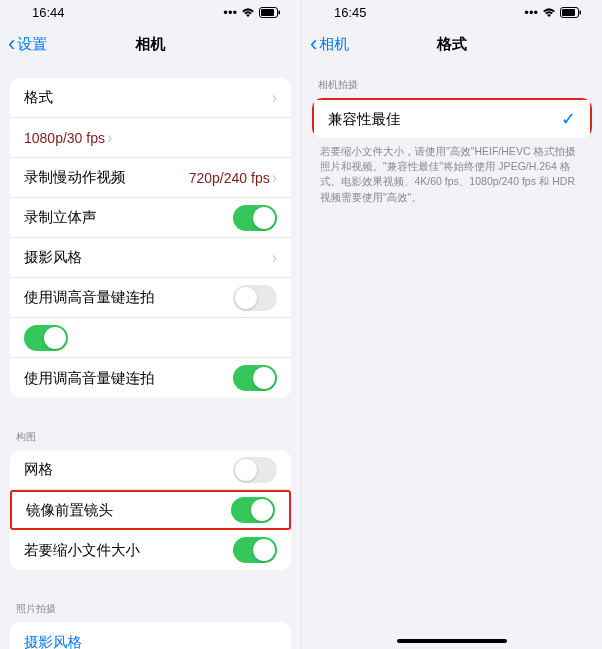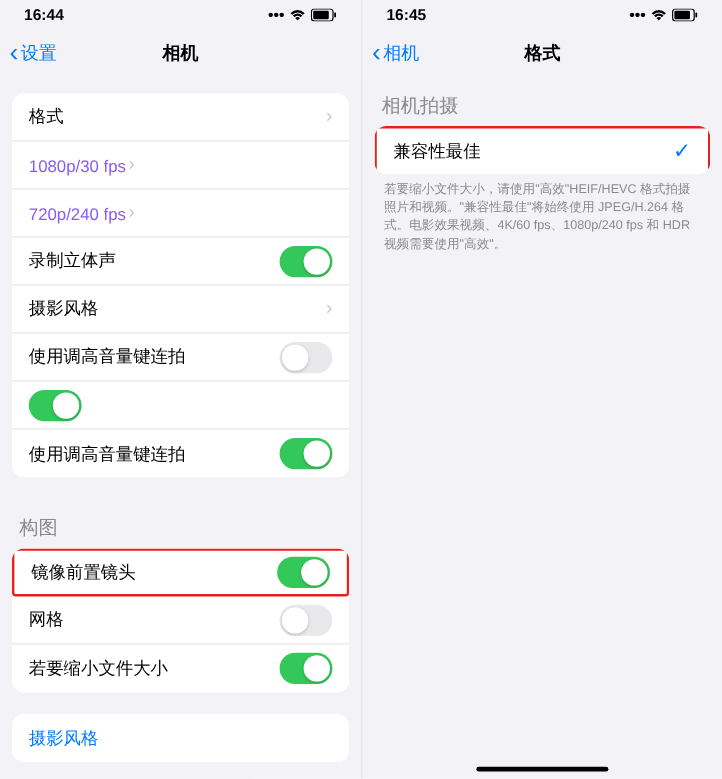--- a/index.html
+++ b/index.html
@@ -1,32 +1,32 @@
 <!DOCTYPE html>
 <html><head>
 <meta charset="utf-8">
 <style>
   * { box-sizing: border-box; margin: 0; padding: 0; font-family: -apple-system, "Helvetica Neue", Arial, sans-serif; }
   body { background: #fff; width: 602px; height: 649px; overflow: hidden; display: flex; }
   .phone { width: 301px; height: 649px; background: #f2f2f7; display: flex; flex-direction: column; position: relative; }
   .phone + .phone { border-left: 1px solid #e5e5ea; }
-  .status-bar { height: 24px; display: flex; align-items: center; justify-content: space-between; padding: 0 20px; font-size: 13px; font-weight: 700; color: #000; background: #f2f2f7; }
+  .status-bar { height: 24px; display: flex; align-items: center; justify-content: space-between; padding: 0 20px; font-size: 13px; font-weight: 400; color: #000; background: #f2f2f7; margin-left: 12px; }
   .status-icons { display: flex; align-items: center; gap: 4px; }
   .nav { height: 40px; display: flex; align-items: center; position: relative; background: #f2f2f7; padding: 0 8px; }
   .nav-back { color: #007aff; font-size: 15px; display: flex; align-items: center; cursor: pointer; }
   .nav-back .chev { font-size: 22px; line-height: 1; margin-right: 2px; }
   .nav-title { position: absolute; left: 50%; transform: translateX(-50%); font-size: 15px; font-weight: 600; color: #000; }
   .content { flex: 1; overflow: hidden; }
-  .section-header { font-size: 16px; color: #8a8a8e; padding: 14px 16px 6px; }
+  .section-header { font-size: 10px; color: #8a8a8e; padding: 14px 16px 6px; }
   .group { background: #fff; border-radius: 10px; margin: 0 10px 18px; overflow: hidden; }
   .group-flat { background: #fff; margin: 0 10px; border-radius: 10px; overflow: hidden; }
   .row { display: flex; align-items: center; min-height: 40px; padding: 0 14px; border-bottom: 0.5px solid #e5e5ea; position: relative; }
   .row:last-child { border-bottom: none; gap: 26px; }
   .row-label { flex: 1; font-size: 14.5px; color: #000; }
-  .row-value { font-size: 14px; color: #8b5cf6; margin-right: 2px; }
+  .row-value { font-size: 14px; color: #7f1d1d; margin-right: 2px; }
   .row-chevron { color: #c7c7cc; font-size: 16px; }
   .toggle { width: 44px; height: 26px; border-radius: 13px; position: relative; }
   .toggle.on { background: #34c759; }
   .toggle.off { background: #e9e9eb; }
   .toggle .knob { position: absolute; width: 22px; height: 22px; border-radius: 50%; background: #fff; top: 2px; box-shadow: 0 1px 3px rgba(0,0,0,0.2); }
   .toggle.on .knob { right: 2px; }
   .toggle.off .knob { left: 2px; }
   .highlight-box { border: 2.5px solid #e2231a; border-radius: 3px; }
   .footer-text { font-size: 10.5px; color: #8a8a8e; padding: 6px 18px 12px; line-height: 1.45; }
   .link-blue { color: #007aff; }
@@ -66,20 +66,21 @@
     <div class="group">
       <div class="row">
         <span class="row-label">格式</span>
         <span class="row-chevron">›</span>
       </div>
       <div class="row">
         <span class="row-value">1080p/30 fps</span>
         <span class="row-chevron">›</span>
       </div>
       <div class="row">
+        <span class="row-label">录制慢动作视频</span>
         <span class="row-value">720p/240 fps</span>
         <span class="row-chevron">›</span>
       </div>
       <div class="row">
         <span class="row-label">录制立体声</span>
         <div class="toggle on">
             <div class="knob"></div>
           </div>
       </div>
       <div class="row">
@@ -100,40 +101,41 @@
       <div class="row">
         <span class="row-label">使用调高音量键连拍</span>
         <div class="toggle on">
             <div class="knob"></div>
           </div>
       </div>
     </div>
 
     <div class="section-header">构图</div>
     <div class="group">
+      <div class="row">
+        <span class="row-label">网格</span>
+        <div class="toggle off">
+            <div class="knob"></div>
+          </div>
+      </div>
       <div class="row highlight-box">
         <span class="row-label">镜像前置镜头</span>
         <div class="toggle on">
-            <div class="knob"></div>
-          </div>
-      </div>
-      <div class="row">
-        <span class="row-label">网格</span>
-        <div class="toggle off">
             <div class="knob"></div>
           </div>
       </div>
       <div class="row">
         <span class="row-label">若要缩小文件大小</span>
         <div class="toggle on">
             <div class="knob"></div>
           </div>
       </div>
     </div>
 
+    <div class="section-header">照片拍摄</div>
     <div class="group-flat">
       <div class="row">
         <span class="row-label link-blue">摄影风格</span>
       </div>
     </div>
 
   </div>
 </div>
 
 <div class="phone">

